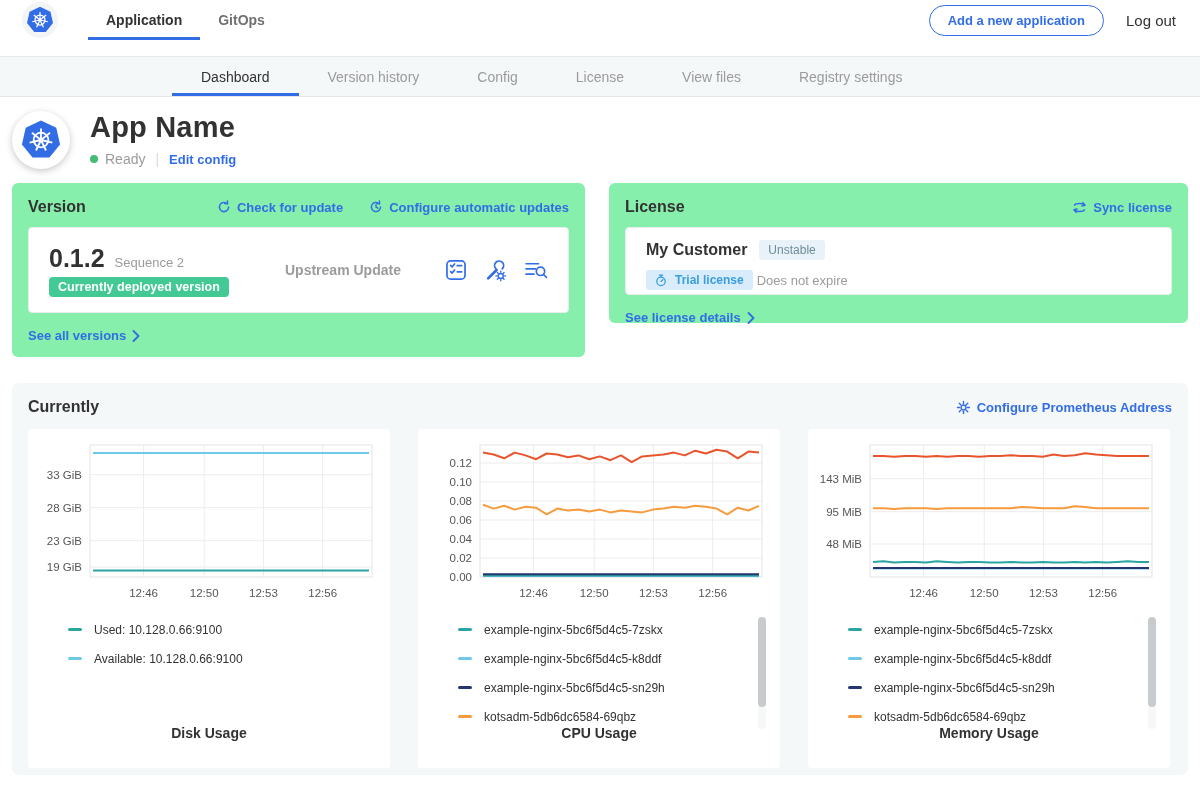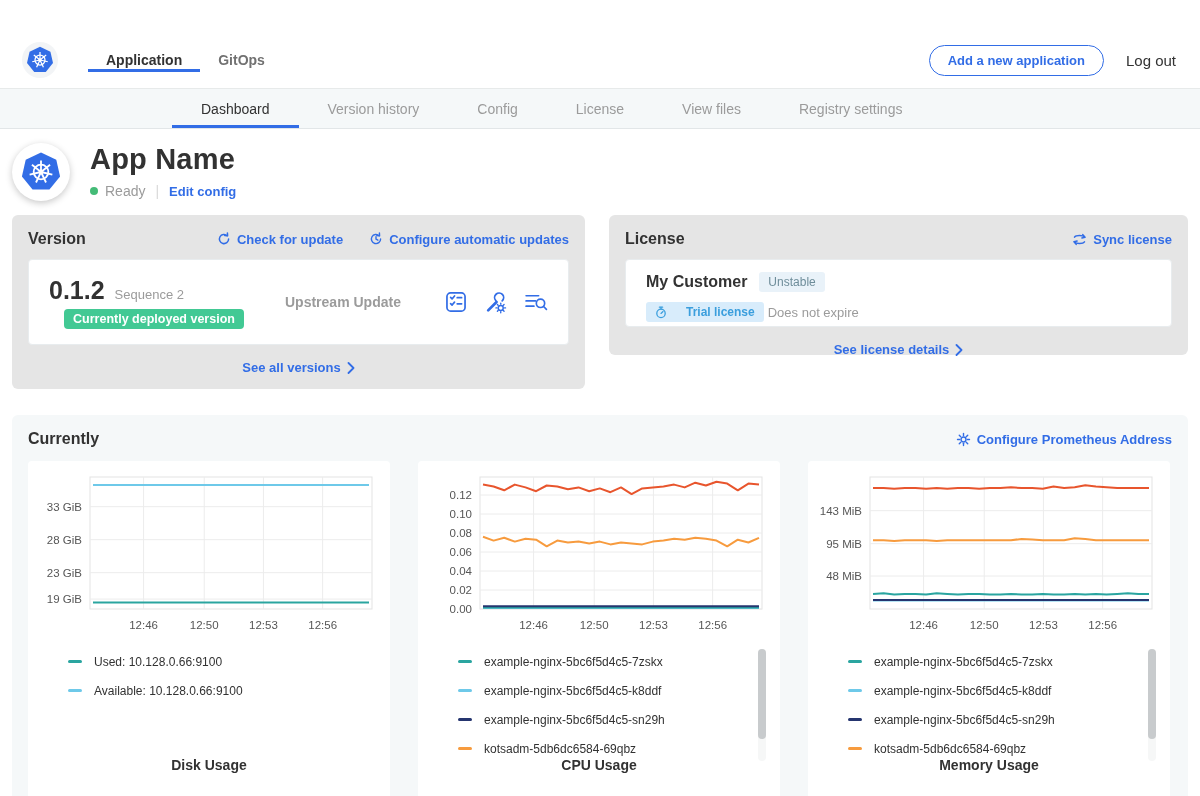--- a/index.html
+++ b/index.html
@@ -4,21 +4,21 @@
 <style>
   * { box-sizing: border-box; }
   html,body { margin:0; padding:0; }
   body {
     width:1200px; height:796px; overflow:hidden;
     font-family:"Liberation Sans", sans-serif;
     color:#323232; background:#fff;
   }
 
   
-  .topnav { display:flex; align-items:center; height:41px; padding:0 24px 16px 22px; border-bottom:1px solid #e7eaea;margin-top:48px; }
+  .topnav { display:flex; align-items:center; height:57px; padding:0 24px 16px 22px; border-bottom:1px solid #e7eaea; }
   .topnav-logo { width:36px; height:36px; border-radius:50%; background:#f2f4f6; display:flex; align-items:center; justify-content:center; cursor:pointer; }
   .topnav-tabs { display:flex; height:100%; margin-left:30px; }
   .top-tab { display:flex; align-items:center; padding:0 18px; font-size:14px; font-weight:700; color:#717171; cursor:pointer; border-bottom:3px solid transparent; margin-top:3px; }
   .top-tab.active { color:#323232; border-bottom-color:#326de6; }
   .topnav-right { margin-left:auto; display:flex; align-items:center; gap:22px; }
   .pill-btn { border:1.5px solid #326de6; color:#326de6; background:#fff; border-radius:18px; padding:7px 18px; font-size:13px; font-weight:700; cursor:pointer; font-family:inherit; }
   .logout { font-size:15px; color:#323232; cursor:pointer; }
 
   
   .subnav { height:40px; background:#f5f8f9; border-bottom:1px solid #e2e6e8; display:flex; padding-left:172px; }
@@ -30,21 +30,21 @@
   .app-logo-circle { width:58px; height:58px; border-radius:50%; background:#fff; box-shadow:0 2px 7px rgba(0,0,0,.22); display:flex; align-items:center; justify-content:center; margin-top:4px; }
   .app-head-text { margin-left:20px; }
   .app-title { font-size:29px; font-weight:800; margin:4px 0 7px; letter-spacing:.2px; }
   .app-status-row { display:flex; align-items:center; font-size:14px; color:#9b9b9b; }
   .status-dot { width:8px; height:8px; border-radius:50%; background:#44bb77; margin-right:7px; }
   .status-divider { color:#d9d9d9; margin:0 10px; }
   .link { color:#326de6; font-weight:700; font-size:13px; display:inline-flex; align-items:center; gap:6px; cursor:pointer; white-space:nowrap; }
 
   
   .cards-row { display:flex; gap:24px; padding:0 12px; }
-  .card { background:#e5e5e5; border-radius:6px; padding:15px 16px;text-align:center; }
+  .card { background:#86efac; border-radius:6px; padding:15px 16px; }
   .card-head { display:flex; align-items:center; justify-content:space-between; }
   .card-title { font-size:16px; font-weight:700; }
   .card-links { display:flex; gap:26px; }
   .inner-panel { background:#fff; border:1px solid #e8ecee; border-radius:4px; margin-top:11px; }
 
   .version-card { width:573px; height:174px; }
   .version-panel { display:flex; align-items:center; padding:9px 20px; height:86px; }
   .version-left { width:210px; }
   .version-line1 { display:flex; align-items:baseline; }
   .version-number { font-size:25px; font-weight:800; }
@@ -55,21 +55,21 @@
   .version-icons { margin-left:auto; display:flex; align-items:center; gap:17px; }
   .version-icons svg { cursor:pointer; }
   .see-link { margin-top:13px; }
 
   .license-card { flex:1; height:140px; }
   .license-panel { padding:12px 20px; height:68px; }
   .license-row1 { display:flex; align-items:center; }
   .customer-name { font-size:16px; font-weight:700; }
   .badge-channel { margin-left:12px; background:#e9f2f9; color:#6e8d9a; font-size:12px; padding:3px 9px; border-radius:3px; }
   .license-row2 { display:flex; align-items:center; margin-top:10px; }
-  .badge-trial { display:inline-flex; align-items:center; gap:19px; background:#d8ecfb; color:#3a9edd; font-size:12px; font-weight:700; padding:3px 9px; border-radius:3px; }
+  .badge-trial { display:inline-flex; align-items:center; gap:8px; background:#d8ecfb; color:#3a9edd; font-size:12px; font-weight:700; padding:3px 9px; border-radius:3px; }
   .expire-text { font-size:13px; color:#9b9b9b; margin-left:4px; }
 
   
   .monitoring-card { margin:26px 12px 0; background:#f5f8f9; border-radius:6px; padding:15px 16px; height:392px; }
   .charts-row { display:flex; gap:28px; margin-top:13px; }
   .chart-panel { background:#fff; border-radius:4px; width:362px; height:339px; position:relative; padding-top:8px; }
   .chart-svg-holder { margin-left:4px; }
   .legend { position:relative; margin:4px 0 0 40px; padding-right:34px; }
   .legend-item { display:flex; align-items:center; height:29px; }
   .legend-dash { width:14px; height:3px; border-radius:2px; margin-right:12px; flex:none; }

